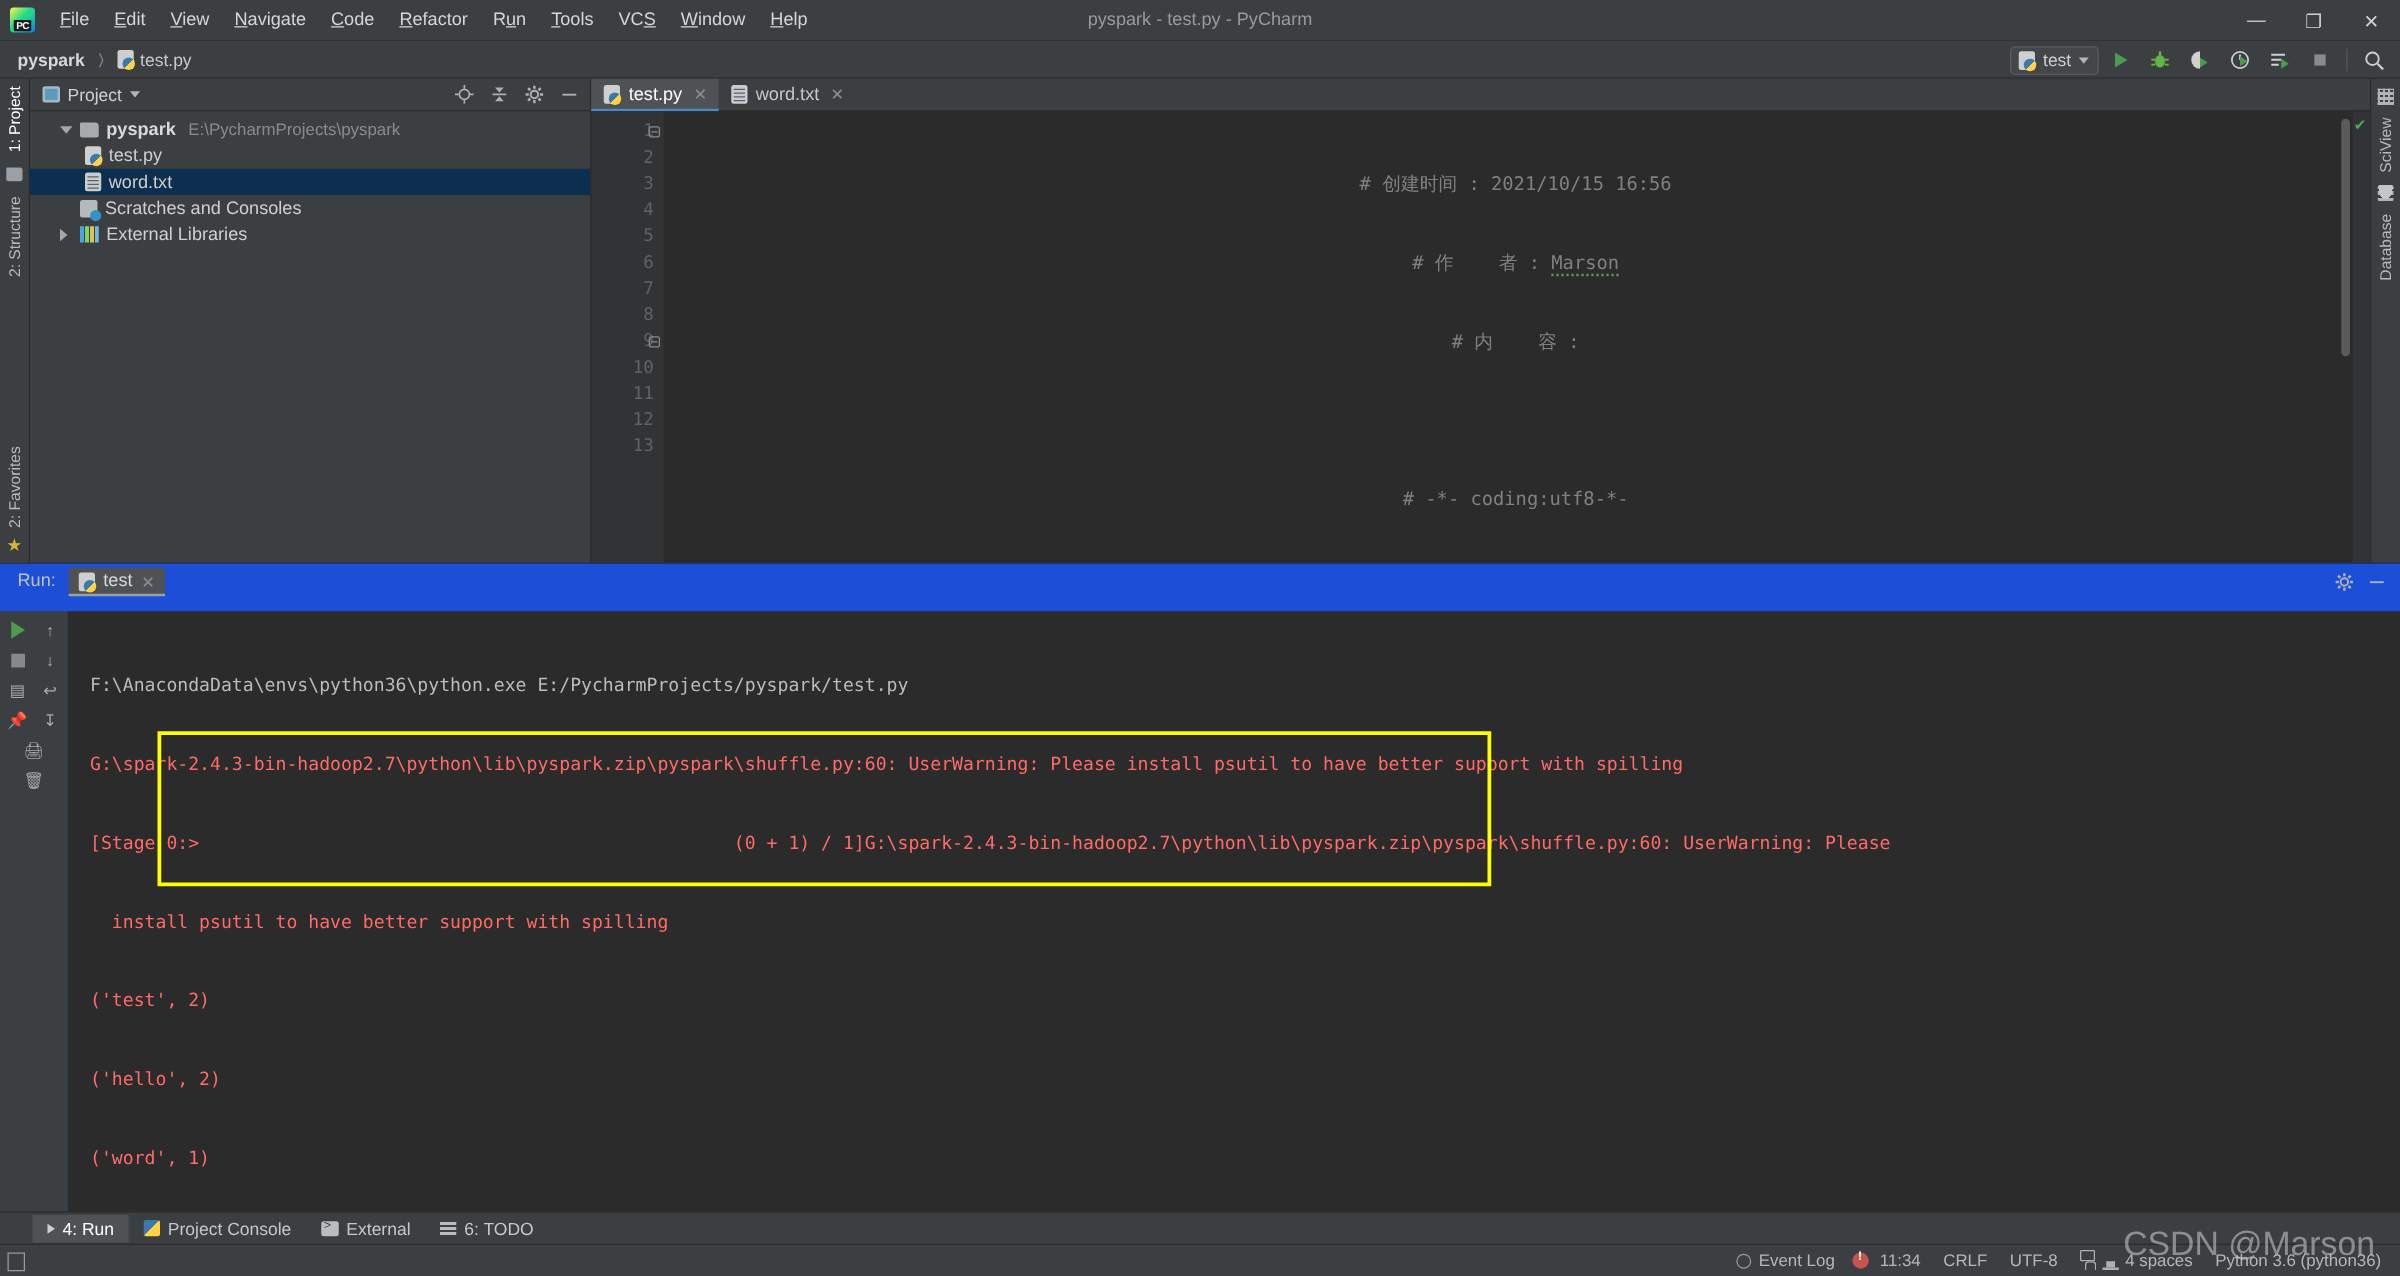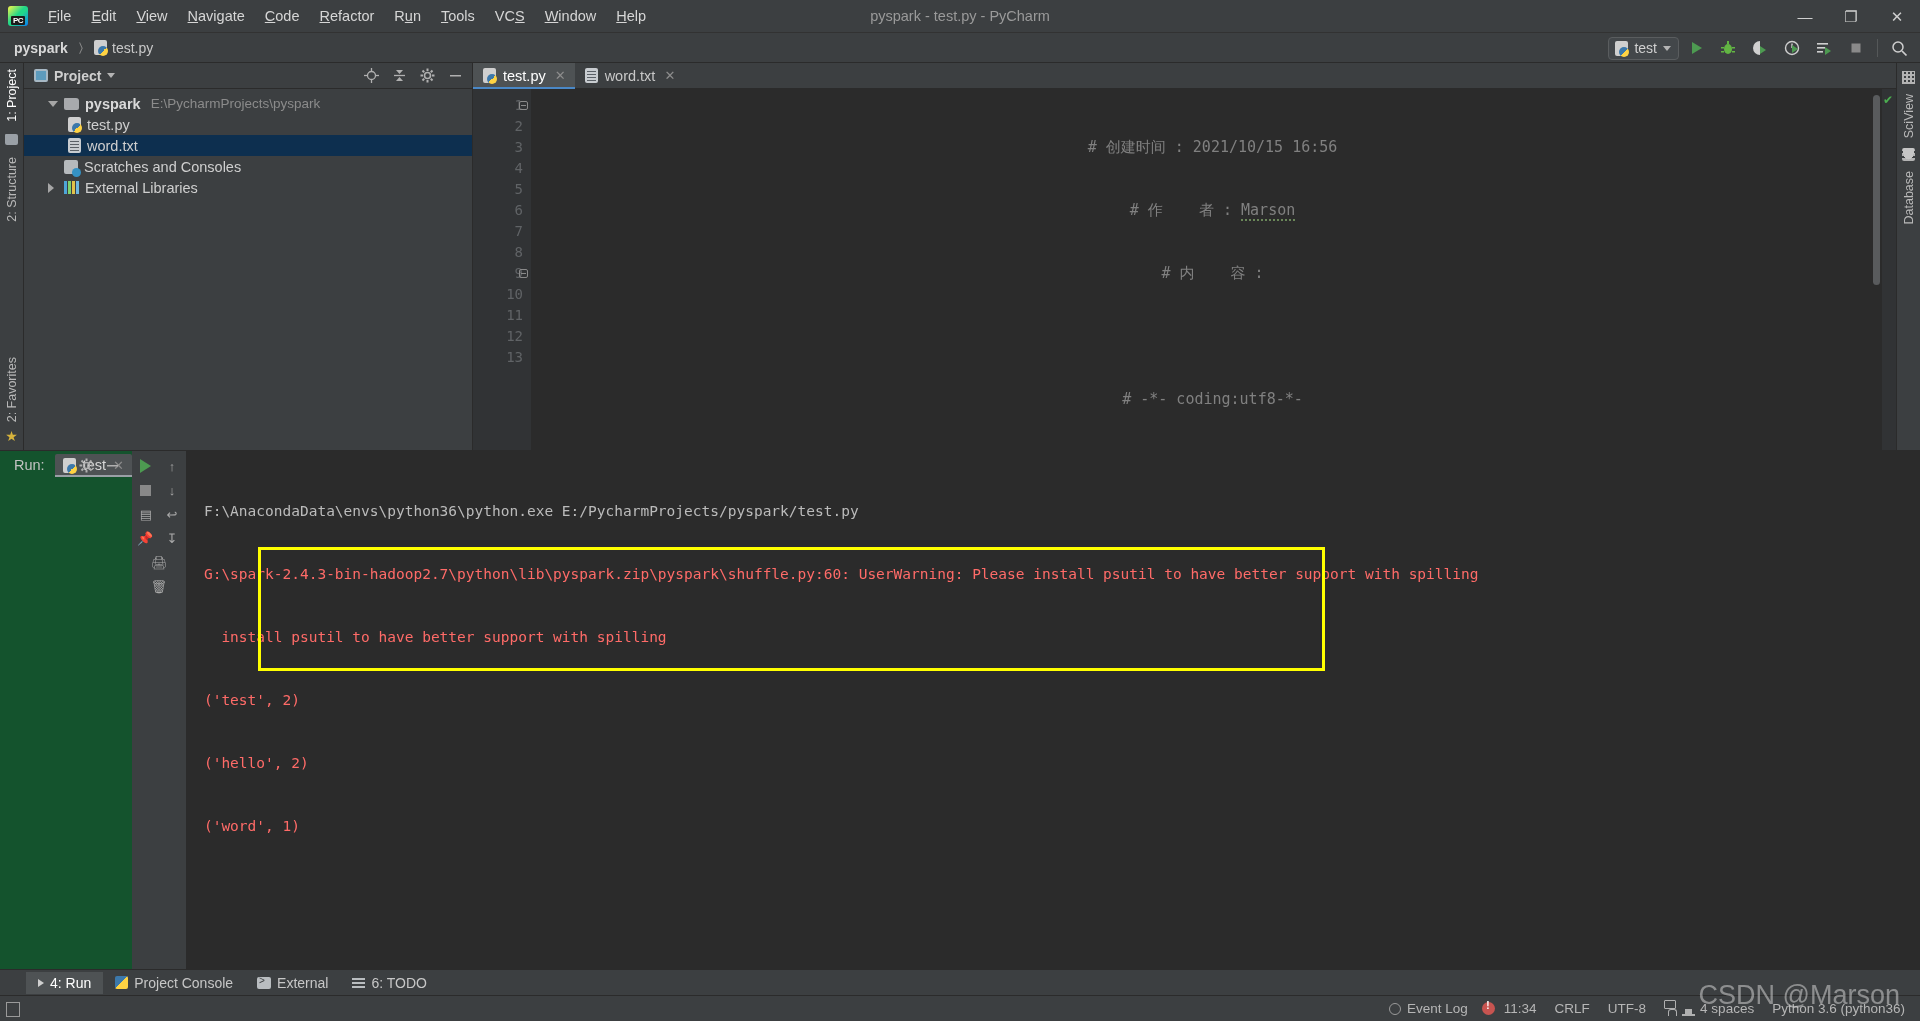--- a/index.html
+++ b/index.html
@@ -93,21 +93,20 @@
   .star { color:#d6b33c; font-size:14px; margin-bottom:6px; }
 
   
   .project {
     width: 449px; background: #3c3f41; display: flex; flex-direction: column; flex: none;
     border-right: 1px solid #2b2b2b;
   }
   .proj-head {
     height: 26px; display: flex; align-items: center; padding: 0 6px 0 10px; gap: 6px;
     border-bottom: 1px solid #2b2b2b;
-    font-weight: bold;
   }
   .proj-head .title { font-size: 14px; color: #cfcfcf; }
   .sqicon { width: 14px; height: 13px; border: 2px solid #a7b8c4; background:#5d9bbd; border-radius:2px; }
   .ph-spacer { flex: 1; }
   .ph-icon { width: 22px; height: 22px; display:flex;align-items:center;justify-content:center; color:#b0b0b0; }
   .tree { padding-top: 4px; font-size: 14.5px; }
   .row { height: 21px; display: flex; align-items: center; padding-left: 24px; gap: 6px; white-space: nowrap; }
   .row.depth1 { padding-left: 44px; }
   .row.selected { background: #0d2f4f; }
   .arrow { width: 0;height:0; margin-right:-1px; }
@@ -165,21 +164,21 @@
     display: flex; flex-direction: column; align-items: center; flex:none; padding-top: 8px; gap: 4px;
   }
   .rgrid { width:13px;height:13px;background:
       repeating-linear-gradient(0deg,#b3b3b3 0 2px,transparent 2px 4px),
       repeating-linear-gradient(90deg,#b3b3b3 0 2px,transparent 2px 4px); }
   .rdb { width:13px;height:13px;border-radius:2px;
       background: radial-gradient(ellipse at 50% 18%, #c6c6c6 60%, transparent 61%) ,
                   repeating-linear-gradient(0deg,#b3b3b3 0 3px,#3c3f41 3px 5px); }
 
   
-  .runpanel { height: 519px; background: #14532d; display: flex; flex-direction: row; flex:none; border-top:1px solid #2b2b2b; }
+  .runpanel { height: 519px; background: #1d4ed8; display: flex; flex-direction: column; flex:none; border-top:1px solid #2b2b2b;gap:10px; }
   .run-head { height: 28px; display: flex; align-items: center; padding-left: 14px; gap: 10px; position: relative; }
   .run-head .rl { font-size: 14.5px; color: #c2c2c2; }
   .run-tab {
     display:flex; align-items:center; gap:7px; font-size:14.5px; color:#d8d8d8;
     padding: 3px 8px 3px 8px; position: relative; background:#4e5254; border-radius: 2px 2px 0 0;
   }
   .run-tab::after { content:""; position:absolute;left:0;right:0;bottom:-1px;height:2px;background:#9aa0a6; }
   .run-tab .x { color:#8d8d8d;font-size:13px; }
   .run-head-right { position:absolute; right:8px; top:0; height:28px; display:flex;align-items:center;gap:4px; }
   .run-body { flex: 1; display: flex; min-height: 0; }
@@ -542,20 +541,21 @@
           <span class="sbtn">🖨</span>
         </div>
         <div class="run-side-row">
           <span class="sbtn">🗑</span>
         </div>
       </div>
 
       <div class="console">
         <div class="cline c-white">F:\AnacondaData\envs\python36\python.exe E:/PycharmProjects/pyspark/test.py</div>
         <div class="cline c-red">G:\spark-2.4.3-bin-hadoop2.7\python\lib\pyspark.zip\pyspark\shuffle.py:60: UserWarning: Please install psutil to have better support with spilling</div>
+        <div class="cline c-red">[Stage 0:&gt;                                                 (0 + 1) / 1]G:\spark-2.4.3-bin-hadoop2.7\python\lib\pyspark.zip\pyspark\shuffle.py:60: UserWarning: Please</div>
         <div class="cline c-red">  install psutil to have better support with spilling</div>
         <div class="cline c-red">('test', 2)</div>
         <div class="cline c-red">('hello', 2)</div>
         <div class="cline c-red">('word', 1)</div>
         
         
         <div class="highlight-box"></div>
       </div>
     </div>
   </div>

